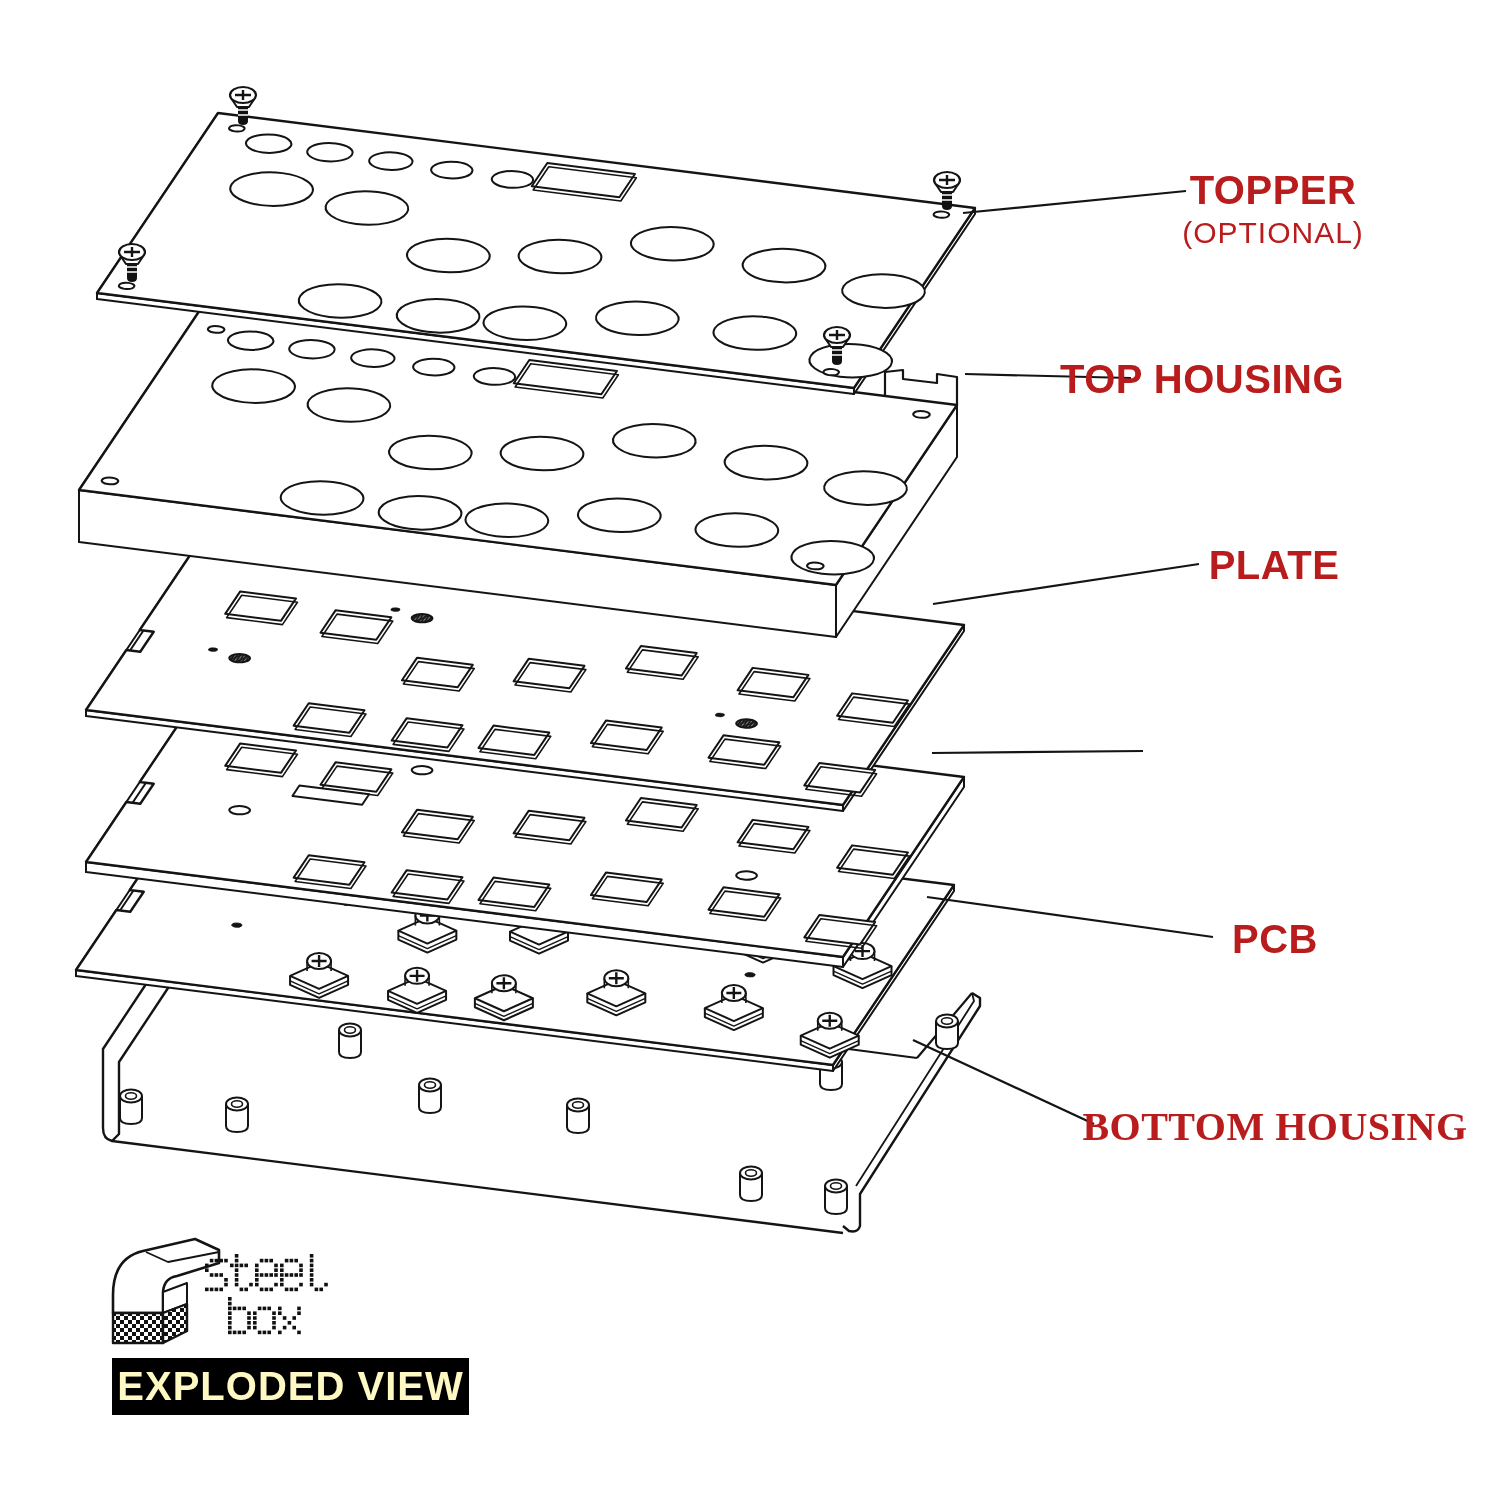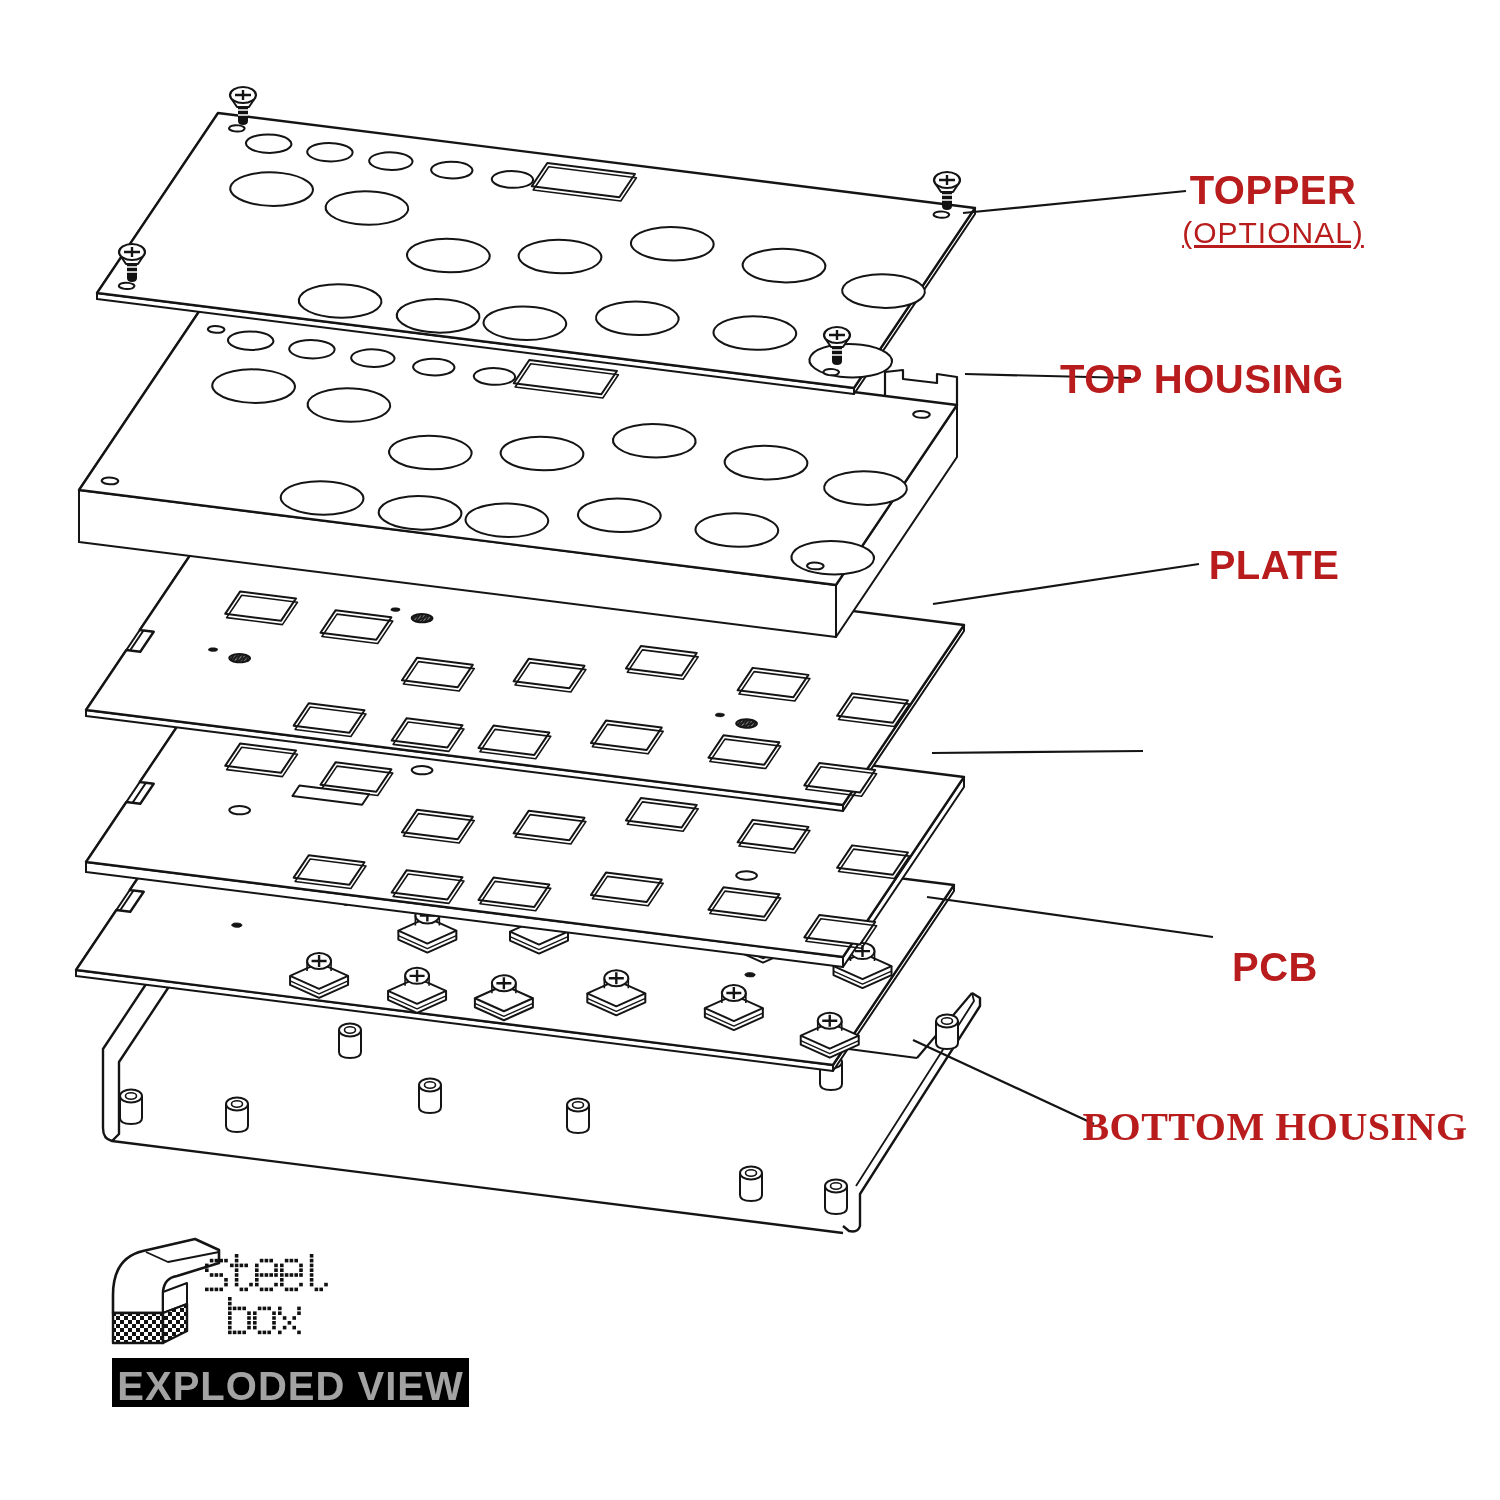--- a/index.html
+++ b/index.html
@@ -1,23 +1,23 @@
 <!DOCTYPE html>
 <html><head>
 <meta charset="utf-8">
 <style>
   html,body{margin:0;padding:0;background:#fff;}
   .page{position:relative;width:1500px;height:1500px;background:#fff;overflow:hidden;
         font-family:"Liberation Sans",sans-serif;}
   svg{position:absolute;left:0;top:0;}
   .lbl{position:absolute;transform:translateX(-50%);text-align:center;font-weight:bold;
        font-size:40px;line-height:44px;color:#b91c1c;letter-spacing:.5px;white-space:nowrap;}
-  .lbl .note{display:block;font-weight:400;font-size:30px;line-height:42px;letter-spacing:1px;text-decoration:underline;}
-  .badge{position:absolute;left:112px;top:1358px;width:357px;height:49px;background:#000;
-         color:#a3a3a3;font-weight:bold;font-size:40px;line-height:57px;text-align:center;
+  .lbl .note{display:block;font-weight:400;font-size:30px;line-height:42px;letter-spacing:1px;}
+  .badge{position:absolute;left:112px;top:1358px;width:357px;height:57px;background:#000;
+         color:#fef9c3;font-weight:bold;font-size:40px;line-height:57px;text-align:center;
          letter-spacing:1px;}
 </style>
 </head>
 <body>
 
 <div class="page">
   <svg id="scene" width="1500" height="1500" viewBox="0 0 1500 1500">
       <defs>
         <pattern id="chk" width="8" height="8" patternUnits="userSpaceOnUse">
           <rect width="8" height="8" fill="#fff"></rect>
@@ -526,21 +526,21 @@
   <div class="lbl" style="left:1273px;top:168px;">
     <span>TOPPER</span>
     <span class="note">(OPTIONAL)</span>
   </div>
   <div class="lbl" style="left:1202px;top:357px;">
     <span>TOP HOUSING</span>
   </div>
   <div class="lbl" style="left:1274px;top:543px;">
     <span>PLATE</span>
   </div>
-  <div class="lbl" style="left:1275px;top:917px;margin-top:28px;">
+  <div class="lbl" style="left:1275px;top:917px;">
     <span>PCB</span>
   </div>
   <div class="lbl" style="left:1275px;top:1105px;font-family:Liberation Serif, serif;">
     <span>BOTTOM HOUSING</span>
   </div>
 
   <div class="badge">
     <span>EXPLODED VIEW</span>
   </div>
 </div>

